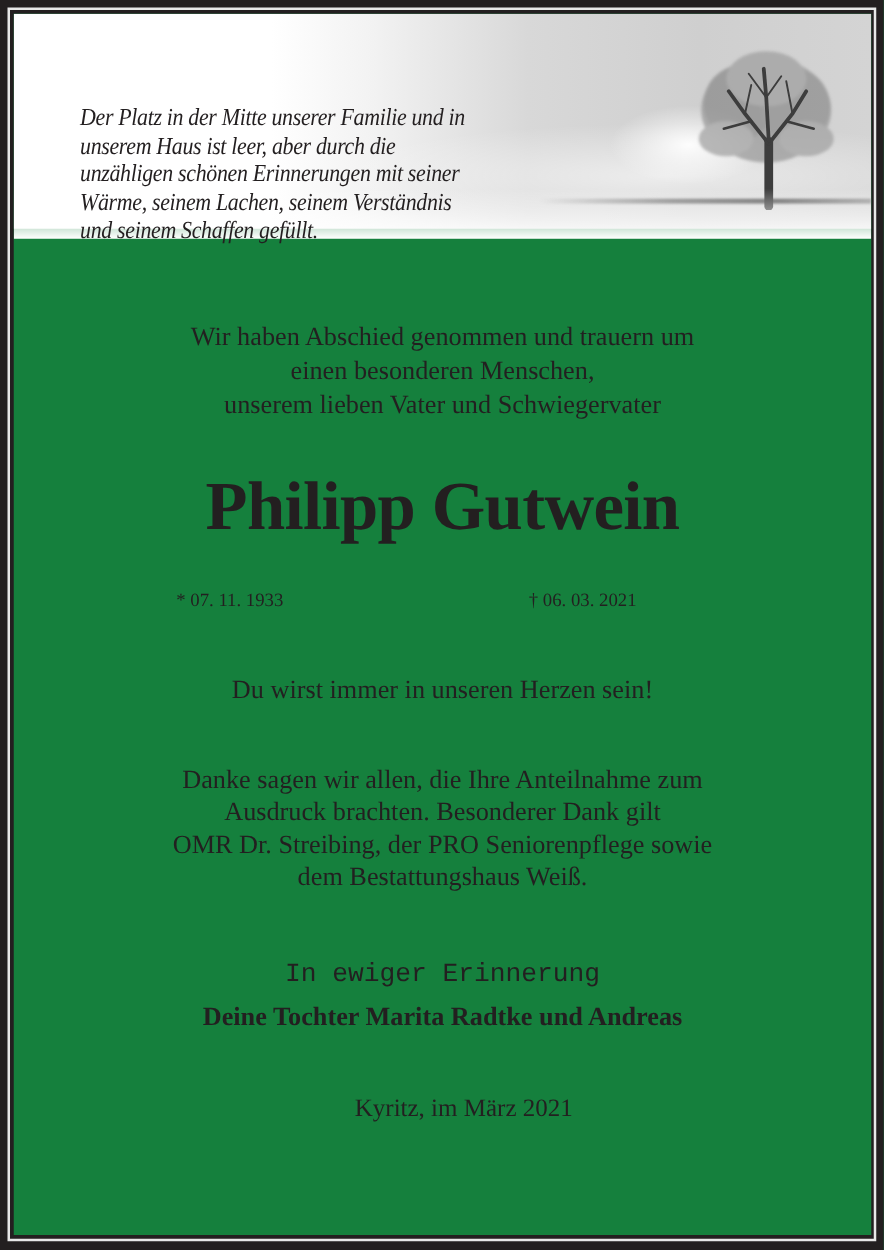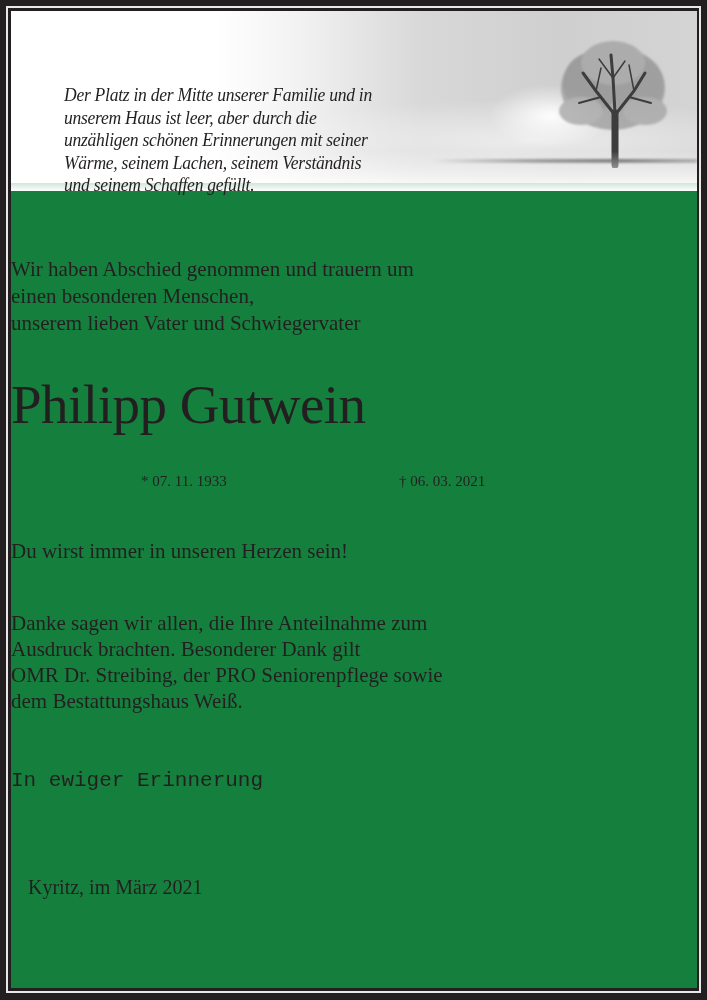--- a/index.html
+++ b/index.html
@@ -47,33 +47,33 @@
     position: absolute; left: 53px; top: 73px; width: 440px;
     font-style: italic;
     font-size: 19.5px;
     line-height: 22.5px;
     letter-spacing: -0.3px;
     transform: scaleX(0.9);
     transform-origin: left top;
     white-space: pre-line;
   }
   .center {
-    position: absolute; left: 0; width: 686px; text-align: left;
+    position: absolute; left: 0; width: 686px; text-align: center;
   }
   .intro {
     top: 245px; font-size: 21px; line-height: 27px; white-space: pre-line;
   }
   .name {
-    top: 362px; font-size: 55px; font-weight: normal; line-height: 64px; letter-spacing: -0.5px;
+    top: 362px; font-size: 55px; font-weight: bold; line-height: 64px; letter-spacing: -0.5px;
   }
   .dates {
     position: absolute; top: 457px; font-size: 15px; line-height: 26px;
   }
   .date-birth { left: 130px; }
-  .date-death { left: 388px; }
+  .date-death { left: 412px; }
   .motto { top: 527px; font-size: 21px; line-height: 26px; }
   .thanks { top: 599px; font-size: 21px; line-height: 26px; white-space: pre-line; }
   .closing { top: 757px; font-size: 21px; line-height: 26px; font-family: Liberation Mono, monospace; }
   .signature { top: 788px; font-size: 21px; line-height: 28px; font-weight: bold; }
   .place { top: 863px; font-size: 20px; line-height: 26px; padding-left: 17px; }
 </style>
 </head>
 <body>
 
 <div class="frame-white"></div>
@@ -130,15 +130,16 @@
   <div class="dates date-death">† 06. 03. 2021</div>
 
   <div class="center motto">Du wirst immer in unseren Herzen sein!</div>
 
   <div class="center thanks">Danke sagen wir allen, die Ihre Anteilnahme zum
 Ausdruck brachten. Besonderer Dank gilt
 OMR Dr. Streibing, der PRO Seniorenpflege sowie
 dem Bestattungshaus Weiß.</div>
 
   <div class="center closing">In ewiger Erinnerung</div>
+  <div class="center signature">Deine Tochter Marita Radtke und Andreas</div>
 
   <div class="center place">Kyritz, im März 2021</div>
 </div>
 
 </body></html>

